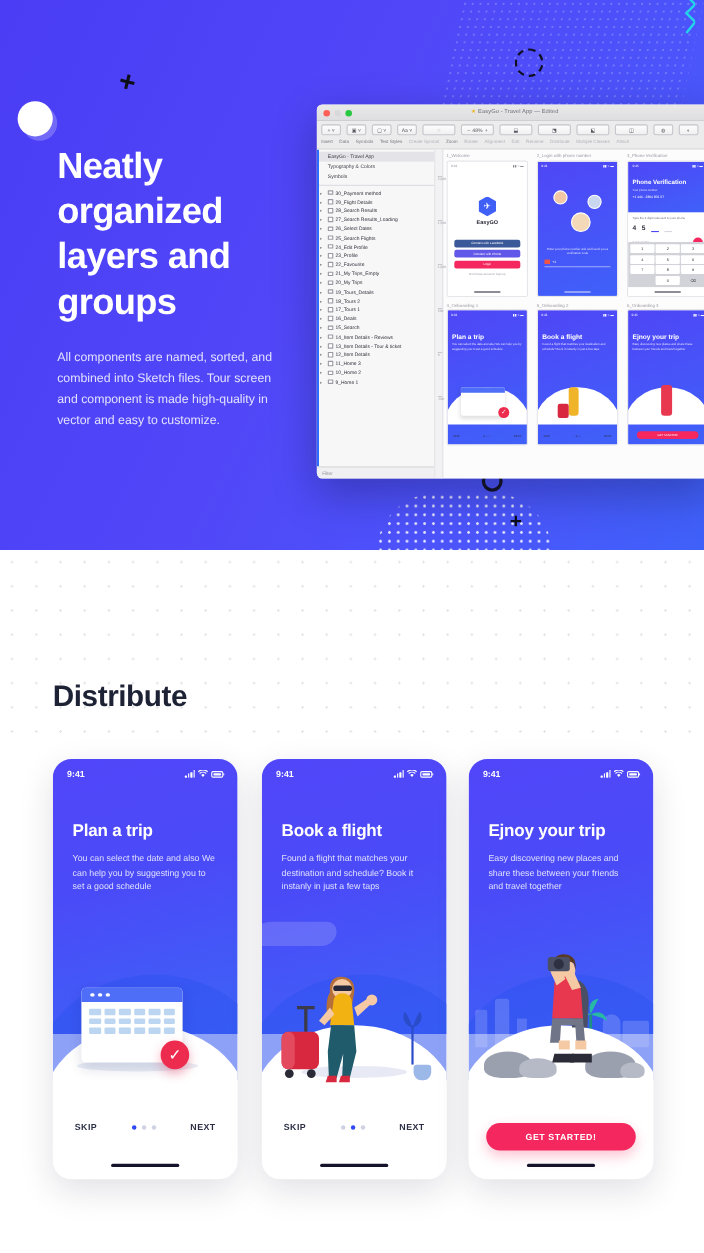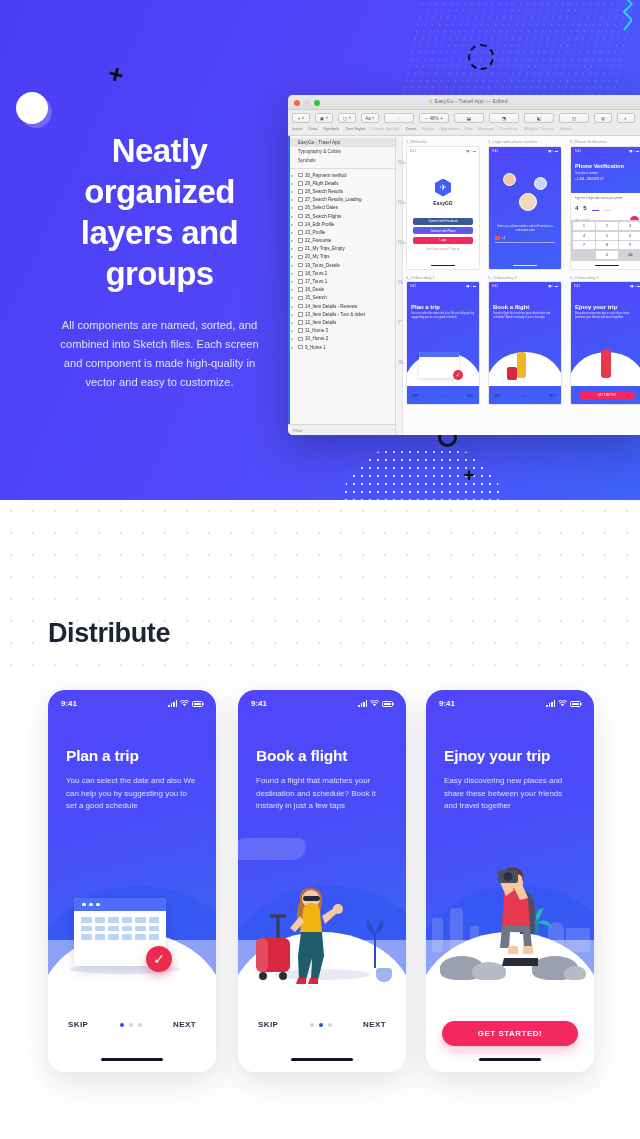--- a/index.html
+++ b/index.html
@@ -47,21 +47,21 @@
     border-radius:50%; background:#fff;
     box-shadow: 4px 4px 0 0 rgba(255,255,255,.22);
   }
   .dot-dome {
     position:absolute; left:342px; top:448px; width:160px; height:56px;
     background-image: radial-gradient(rgba(255,255,255,.85) 1.2px, transparent 1.3px);
     background-size: 8px 8px;
     border-radius: 80px 80px 0 0;
   }
 
-  .hero-copy { position:absolute; left:52px; top:130px; width:215px;text-align:center; }
+  .hero-copy { position:absolute; left:52px; top:130px; width:215px; }
   .hero-title {
     color:#fff; font-size:33px; line-height:41px; font-weight:700; letter-spacing:-0.6px;
   }
   .hero-body {
     margin-top:22px; color:rgba(255,255,255,.84);
     font-size:11.2px; line-height:19px;
   }
 
   
   .sketch {
@@ -250,21 +250,21 @@
     </svg>
     <div class="dotted-ring"></div>
     <div class="plus-a">+</div>
     <div class="circle-white"></div>
     <div class="dot-dome"></div>
     <div class="ring-b"></div>
     <div class="plus-b">+</div>
 
     <div class="hero-copy">
       <div class="hero-title">Neatly organized layers and groups</div>
-      <div class="hero-body">All components are named, sorted, and combined into Sketch files. Each screen and component is made high-quality in vector and easy to customize.</div>
+      <div class="hero-body">All components are named, sorted, and combined into Sketch files. Tour screen and component is made high-quality in vector and easy to customize.</div>
     </div>
 
     <div class="sketch">
       <div class="sk-titlebar">
         <div class="traffic">
           <span class="tl r"></span>
           <span class="tl y"></span>
           <span class="tl g"></span>
         </div>
         <div class="sk-title">

